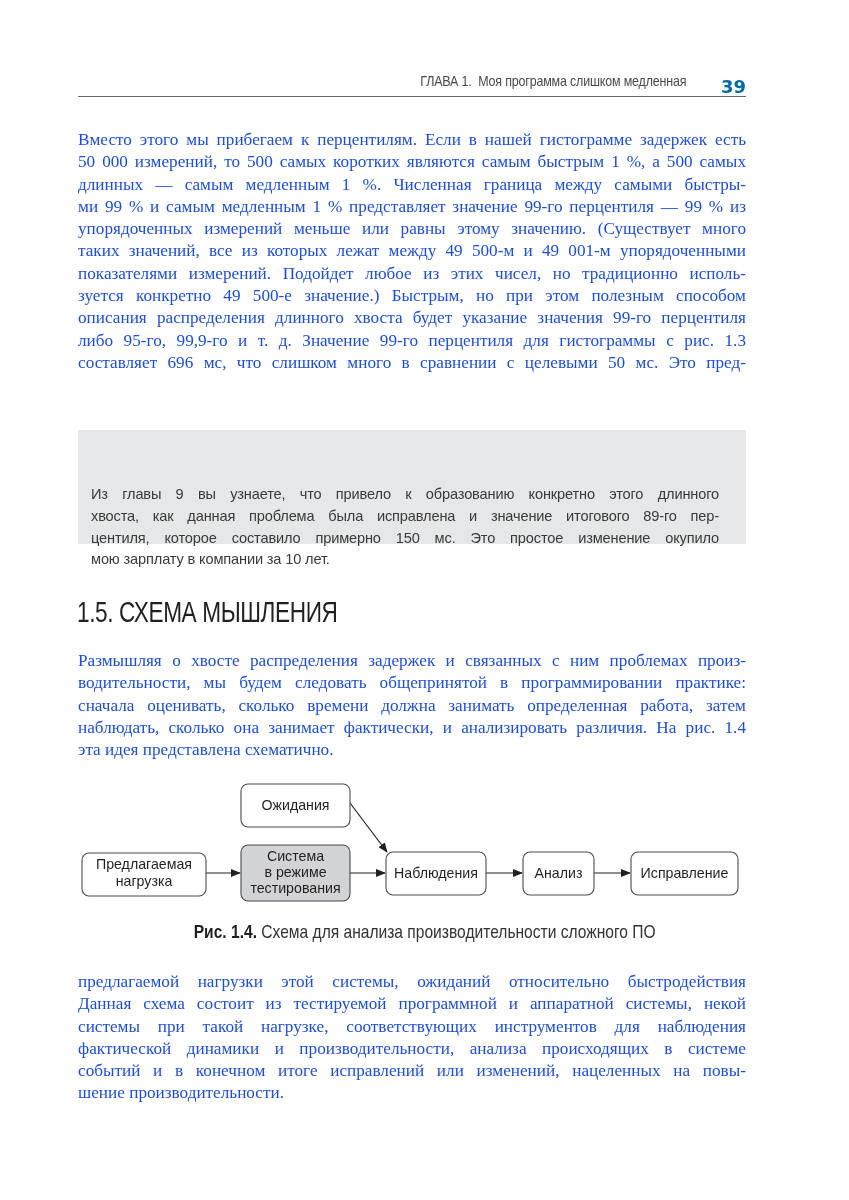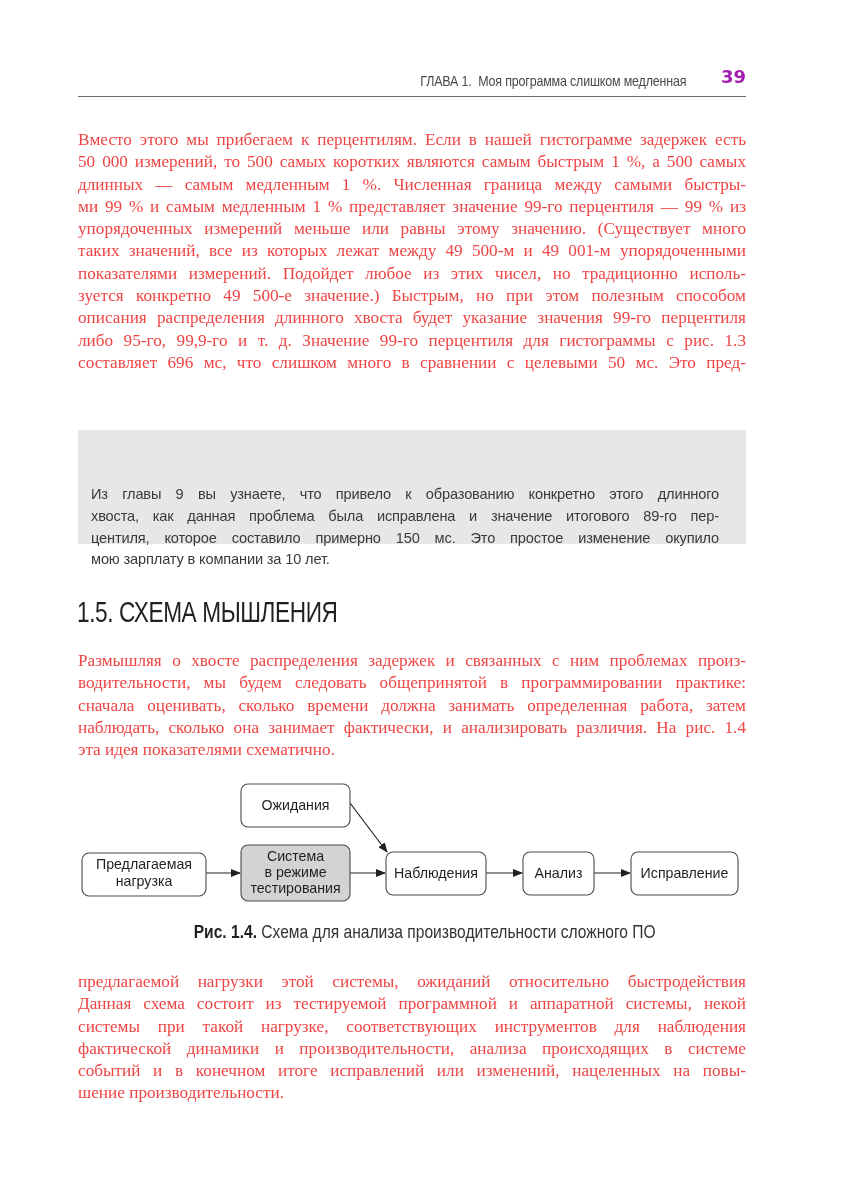--- a/index.html
+++ b/index.html
@@ -3,25 +3,25 @@
 <meta charset="utf-8">
 <style>
   html, body { margin: 0; padding: 0; background: #ffffff; }
   body { width: 849px; height: 1200px; position: relative; overflow: hidden; color: #231f20; }
   .page { position: absolute; left: 0; top: 0; width: 849px; height: 1200px; }
 
   .running-head { position: absolute; left: 78px; top: 66px; width: 668px; height: 30px;
     border-bottom: 1.5px solid #6b6b6b; }
   .rh-title { position: absolute; right: 60px; top: 7px; font-family: "Liberation Sans", sans-serif;
     font-size: 14.5px; color: #4a4a4a; letter-spacing: -0.2px; transform: scaleX(0.86); transform-origin: right center; white-space: nowrap; }
-  .rh-page { position: absolute; right: 0px; top: 0; font-family: "DejaVu Sans", sans-serif;
-    font-weight: bold; font-size: 18px; color: #a21caf; }
+  .rh-page { position: absolute; right: 0px; top: 10px; font-family: "DejaVu Sans", sans-serif;
+    font-weight: bold; font-size: 18px; color: #0369a1; }
 
   .para { position: absolute; left: 78px; width: 668px; font-family: "Liberation Serif", serif;
-    font-size: 17.2px; line-height: 22.3px; color: #ef4444; text-align: justify; }
+    font-size: 17.2px; line-height: 22.3px; color: #1d4ed8; text-align: justify; }
   .line { display: block; white-space: nowrap; text-align: justify; text-align-last: justify; }
   .line.last { text-align-last: left; }
 
   .note { position: absolute; left: 78px; top: 430px; width: 668px; height: 114px; background: #e6e7e8; }
   .note-text { position: absolute; left: 13px; top: 14px; width: 628px; font-family: "Liberation Sans", sans-serif;
     font-size: 14.6px; line-height: 21.8px; color: #3a3a3a; margin-top: 40px; }
   .note-text .line { letter-spacing: -0.15px; }
 
   .section-title { position: absolute; left: 77px; top: 596px; font-family: "Liberation Sans", sans-serif;
     font-size: 29px; font-weight: normal; color: #231f20; letter-spacing: -0.5px;
@@ -71,21 +71,21 @@
     </div>
   </div>
 
   <div class="section-title">1.5. СХЕМА МЫШЛЕНИЯ</div>
 
   <div class="para" style="top:650px;">
     <span class="line">Размышляя о хвосте распределения задержек и связанных с ним проблемах произ-</span>
     <span class="line">водительности, мы будем следовать общепринятой в программировании практике:</span>
     <span class="line">сначала оценивать, сколько времени должна занимать определенная работа, затем</span>
     <span class="line">наблюдать, сколько она занимает фактически, и анализировать различия. На рис. 1.4</span>
-    <span class="line last">эта идея показателями схематично.</span>
+    <span class="line last">эта идея представлена схематично.</span>
   </div>
 
   <svg class="diagram" width="849" height="1200" viewBox="0 0 849 1200">
     <defs>
       <marker id="arrowhead" markerWidth="10" markerHeight="8" refX="9" refY="4" orient="auto" markerUnits="userSpaceOnUse">
         <path d="M0,0 L10,4 L0,8 Z" fill="#231f20"></path>
       </marker>
     </defs>
 
     <line x1="206" y1="873" x2="240" y2="873" stroke="#231f20" stroke-width="1.2" marker-end="url(#arrowhead)"></line>

